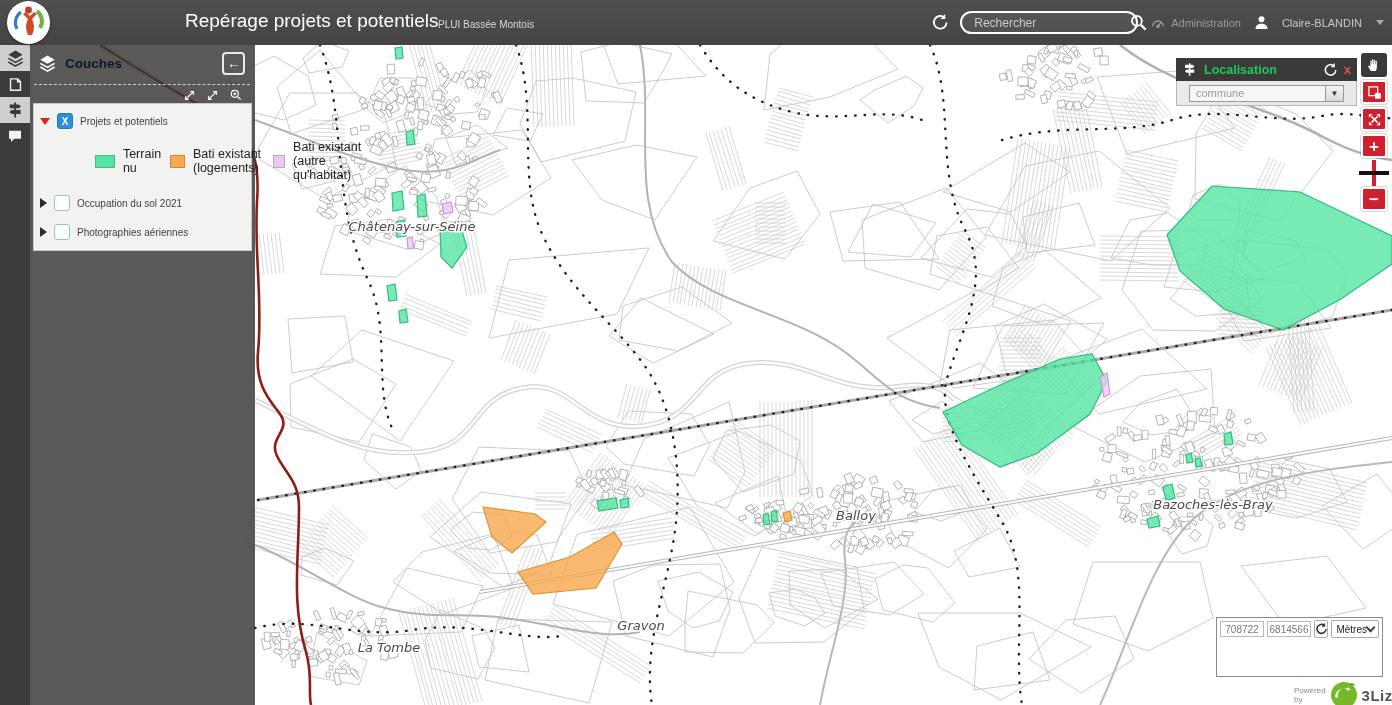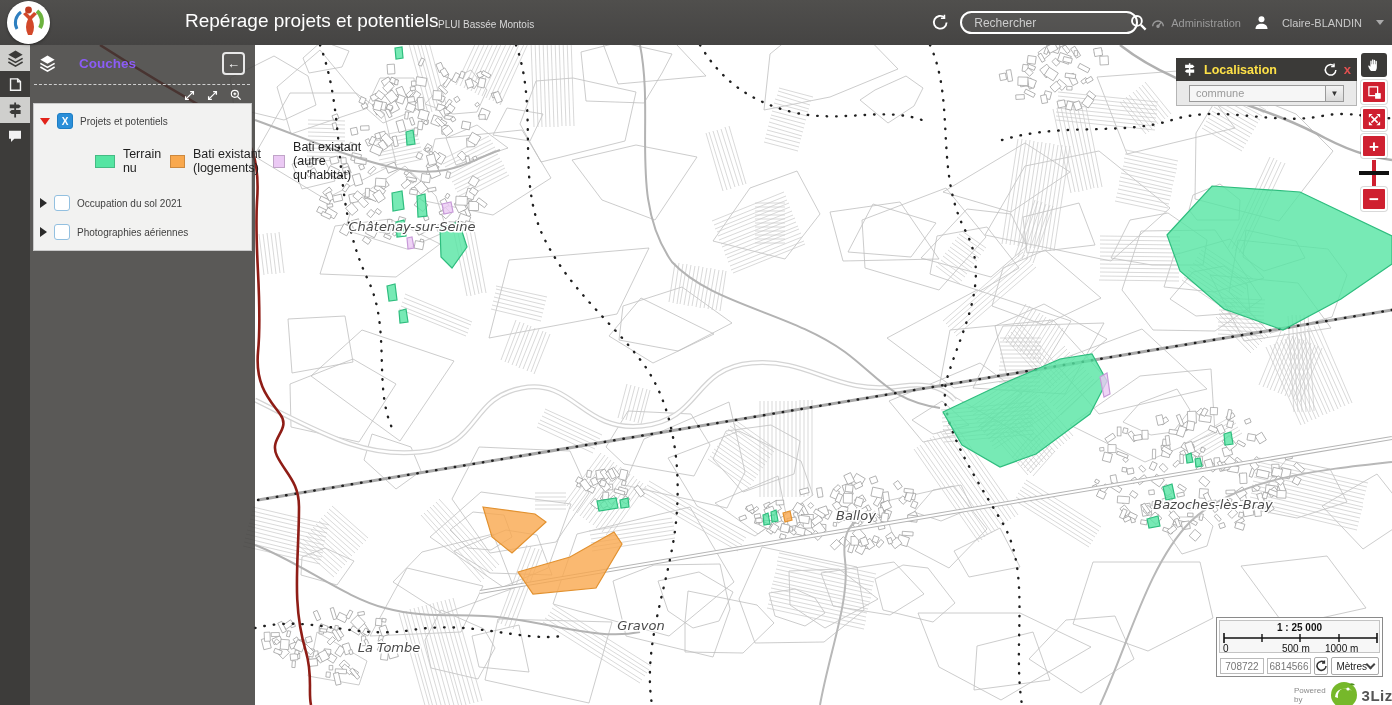--- a/index.html
+++ b/index.html
@@ -26,21 +26,21 @@
 
   
   .iconbar { position:absolute; left:0; top:45px; width:30px; height:660px; background:#3d3c3a; z-index:25; }
   .ib-item { width:30px; height:26px; display:flex; align-items:center; justify-content:center; color:#f2f2f2; cursor:pointer; }
   .ib-item.active { background:#cfcfcd; color:#3a3a38; }
 
   
   .dockstrip { position:absolute; left:30px; top:45px; width:225px; height:660px;
     background:rgba(58,57,55,0.84); z-index:20; }
   .dock-head { position:absolute; left:8px; top:9px; display:flex; align-items:center; gap:8px; color:#fff; }
-  .dock-title { font-size:13.5px; font-weight:bold; color:#8b5cf6;margin-left:14px; }
+  .dock-title { font-size:13.5px; font-weight:bold; color:#0f172a; }
   .dock-collapse { position:absolute; right:10px; top:7px; width:23px; height:23px; border:2px solid #e8e8e8;
     border-radius:4px; color:#fff; font-size:13px; display:flex; align-items:center; justify-content:center; cursor:pointer; }
   .dock-dash { position:absolute; left:4px; top:39px; width:216px; border-top:1px dashed #cfcfcf; }
   .dock-minibar { position:absolute; right:12px; top:43px; display:flex; gap:10px; color:#fff; }
   .dock-minibar .mi { cursor:pointer; }
 
   .legend-panel { position:absolute; left:3px; top:58px; width:219px; background:#f2f2f1;
     border:1px solid #c9c9c9; padding:9px 6px 10px 6px; }
   .grp-row { display:flex; align-items:center; gap:7px; }
   .tri-down { width:0; height:0; border-left:5px solid transparent; border-right:5px solid transparent;
@@ -54,21 +54,21 @@
   .grp-label { font-size:10px; color:#3f3f3f; }
   .legend-items { margin:11px 0 4px 55px; display:flex; flex-direction:row; gap:4px; }
   .li-row { display:flex; align-items:center; gap:8px; }
   .swatch { width:25px; height:13px; border:1px solid rgba(0,0,0,0.18); }
   .li-label { font-size:12.5px; color:#1f1f1f; }
   .grp-row.collapsed { margin-top:13px; }
 
   
   .loc-panel { position:absolute; left:1176px; top:58px; width:181px; z-index:22; }
   .loc-head { height:23px; background:#3b3a38; display:flex; align-items:center; gap:7px; padding:0 6px; }
-  .loc-title { color:#fde047; font-size:12.5px; font-weight:bold; flex:1; }
+  .loc-title { color:#22c55e; font-size:12.5px; font-weight:bold; flex:1; }
   .loc-refresh { color:#fff; cursor:pointer; display:flex; }
   .loc-close { color:#e05050; font-weight:bold; font-size:13px; cursor:pointer; line-height:1; }
   .loc-body { height:22px; background:#e9e9e9; border:1px solid #b5b5b5; border-top:none; display:flex; align-items:center; padding:12px; }
   .loc-select { flex:1; height:17px; background:#f6f6f6; border:1px solid #9a9a9a; border-right:none;
     display:flex; align-items:center; padding:0 6px; color:#9a9a9a; font-size:11px; cursor:pointer; }
   .loc-select-btn { width:19px; height:17px; background:linear-gradient(#f4f4f4,#d9d9d9); border:1px solid #9a9a9a;
     display:flex; align-items:center; justify-content:center; font-size:8px; color:#333; cursor:pointer; }
 
   
   .rt-btn { position:absolute; left:1361px; width:26px; height:24px; border-radius:3px;
@@ -1813,34 +1813,20 @@
   <div class="rt-btn rt-red" style="top:134px;">
     <span class="rt-glyph">+</span>
   </div>
   <div class="zoom-track"></div>
   <div class="zoom-handle"></div>
   <div class="rt-btn rt-red" style="top:187px;">
     <span class="rt-glyph">−</span>
   </div>
 
   <div class="scale-panel">
-    <div class="scale-top">
-      <div class="scale-text">1 : 25 000</div>
-      <svg class="scale-svg" width="155" height="10">
-        <line x1="1" y1="5" x2="154" y2="5" stroke="#111" stroke-width="1.6"></line>
-        <line x1="1" y1="0" x2="1" y2="10" stroke="#111" stroke-width="1.6"></line>
-        <line x1="39" y1="1" x2="39" y2="9" stroke="#111" stroke-width="1.4"></line>
-        <line x1="77" y1="1" x2="77" y2="9" stroke="#111" stroke-width="1.4"></line>
-        <line x1="116" y1="1" x2="116" y2="9" stroke="#111" stroke-width="1.4"></line>
-        <line x1="154" y1="0" x2="154" y2="10" stroke="#111" stroke-width="1.6"></line>
-      </svg>
-      <span class="scale-lbl" style="left:3px;">0</span>
-      <span class="scale-lbl" style="left:62px;">500 m</span>
-      <span class="scale-lbl" style="left:105px;">1000 m</span>
-    </div>
     <div class="coord-row">
       <input class="coord-input" value="708722" style="">
       <input class="coord-input" value="6814566" style="">
       <span class="coord-refresh">
         <svg width="12" height="12" viewBox="0 0 24 24" fill="none" stroke="#333" stroke-width="3">
           <path d="M19 5a9 9 0 1 0 3 7"></path>
             <path d="M19 1v5h-5" stroke-width="2.6"></path>
         </svg>
       </span>
       <div class="unit-select">

